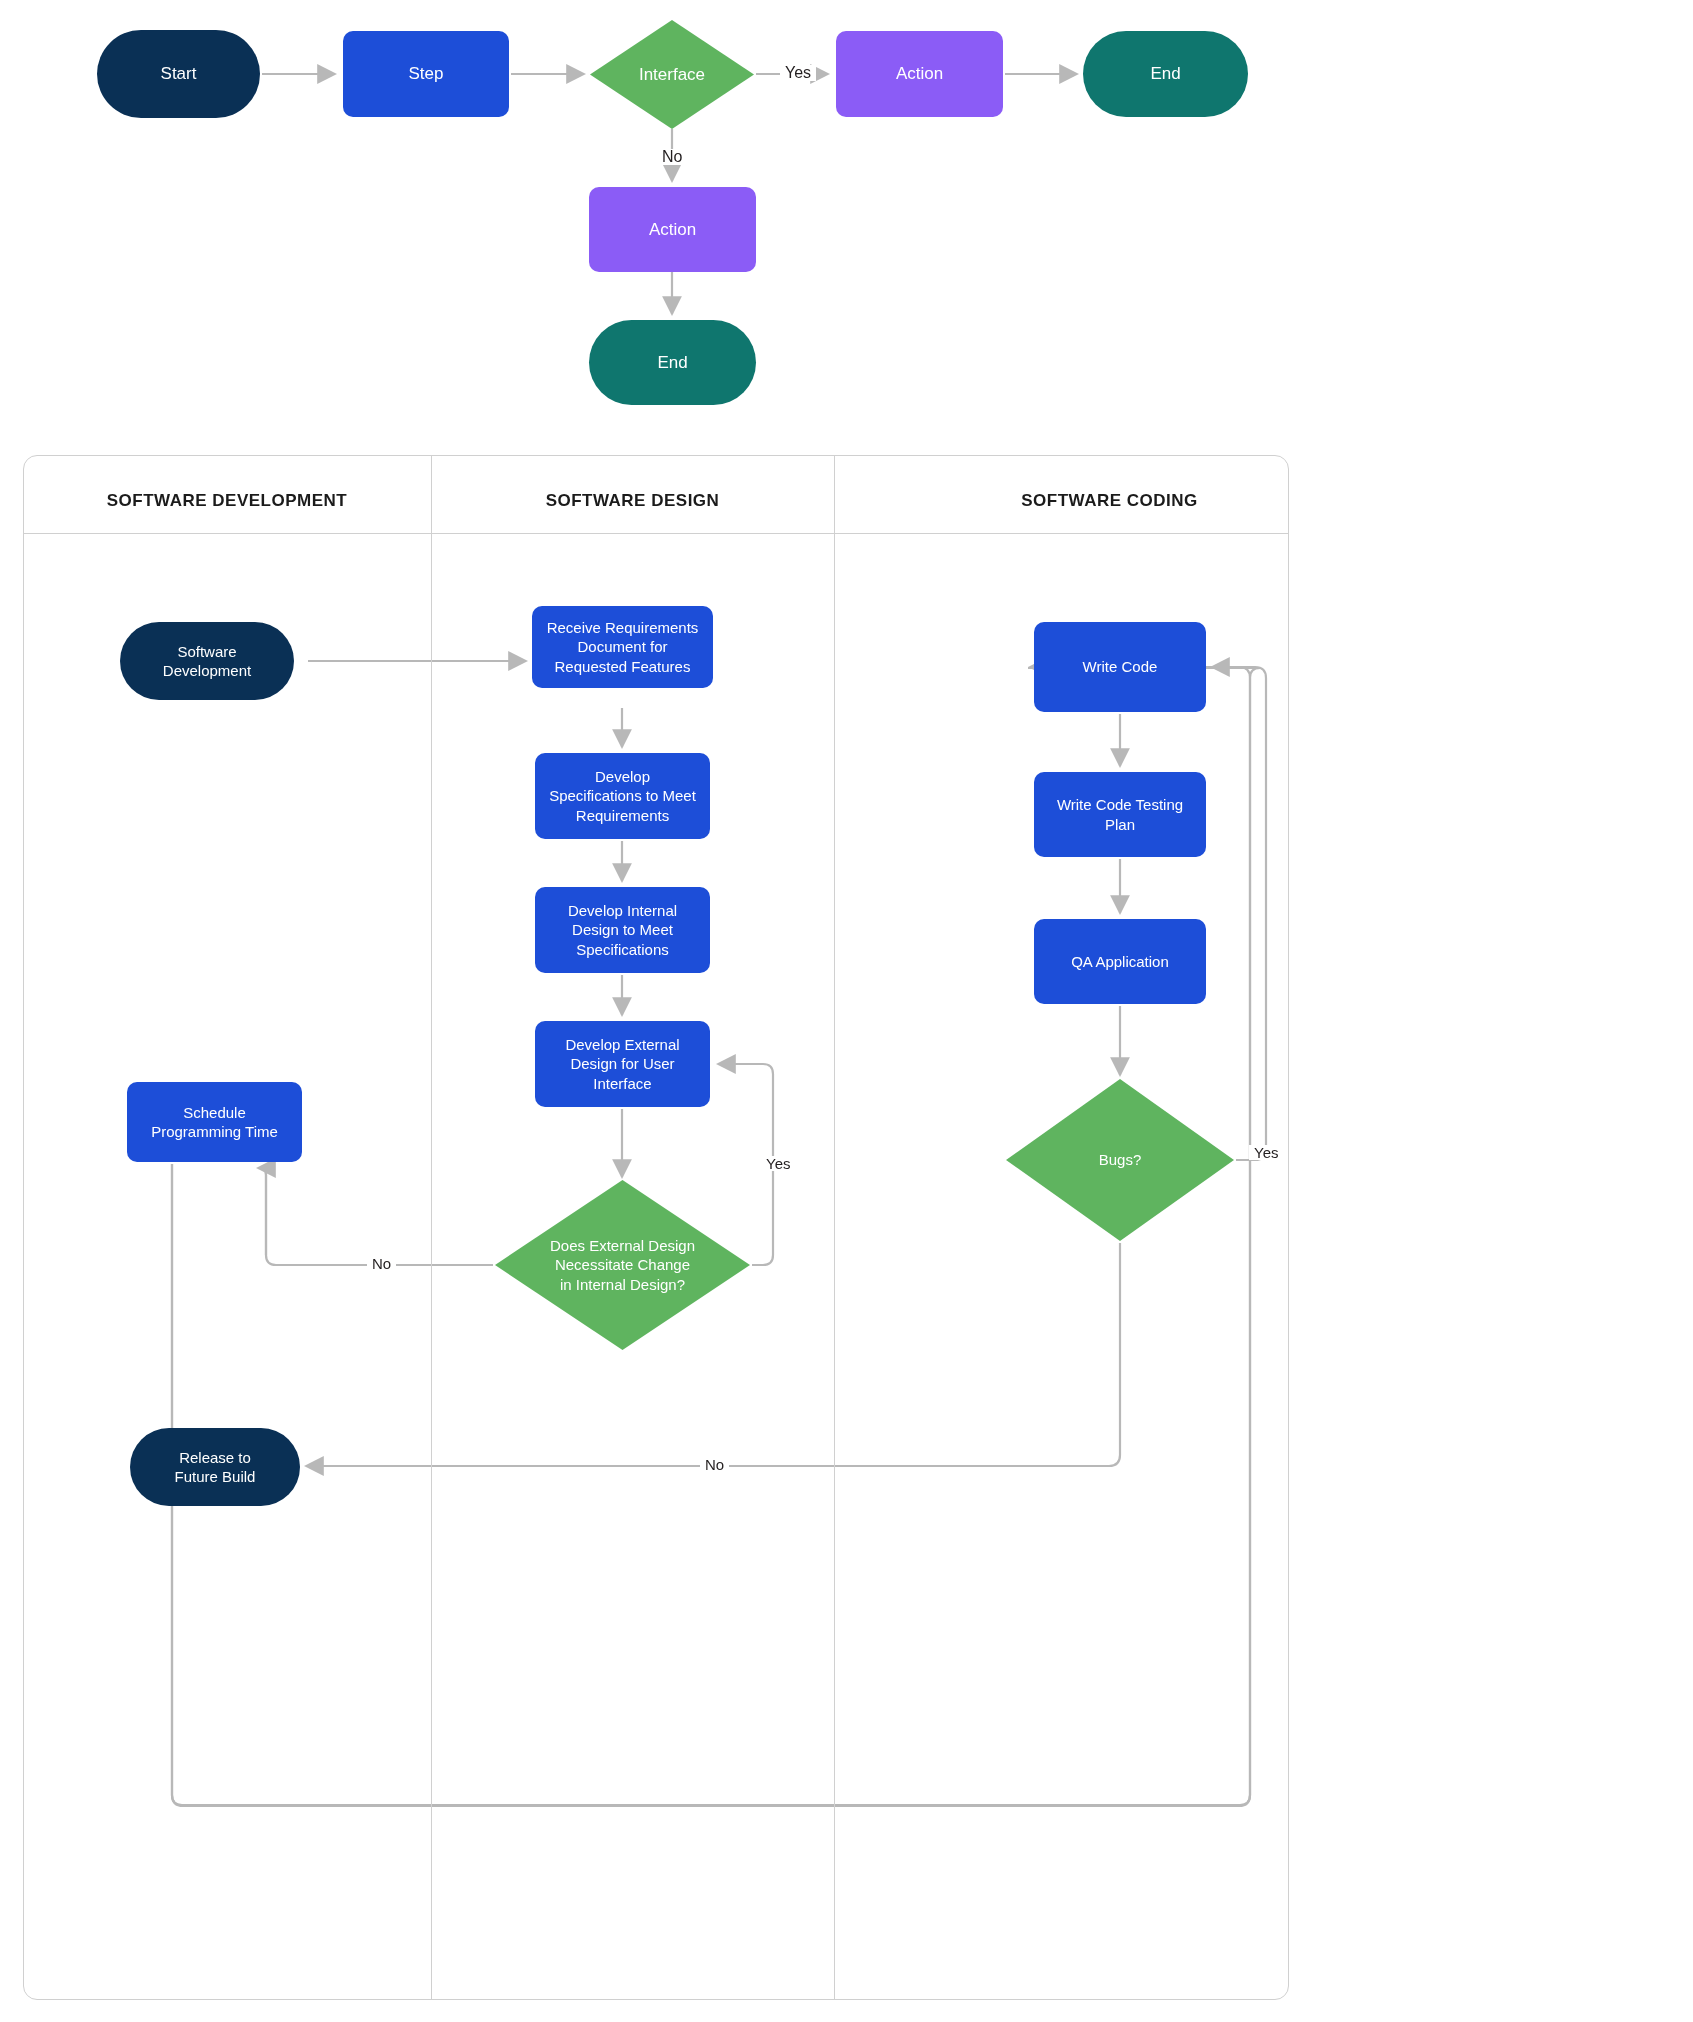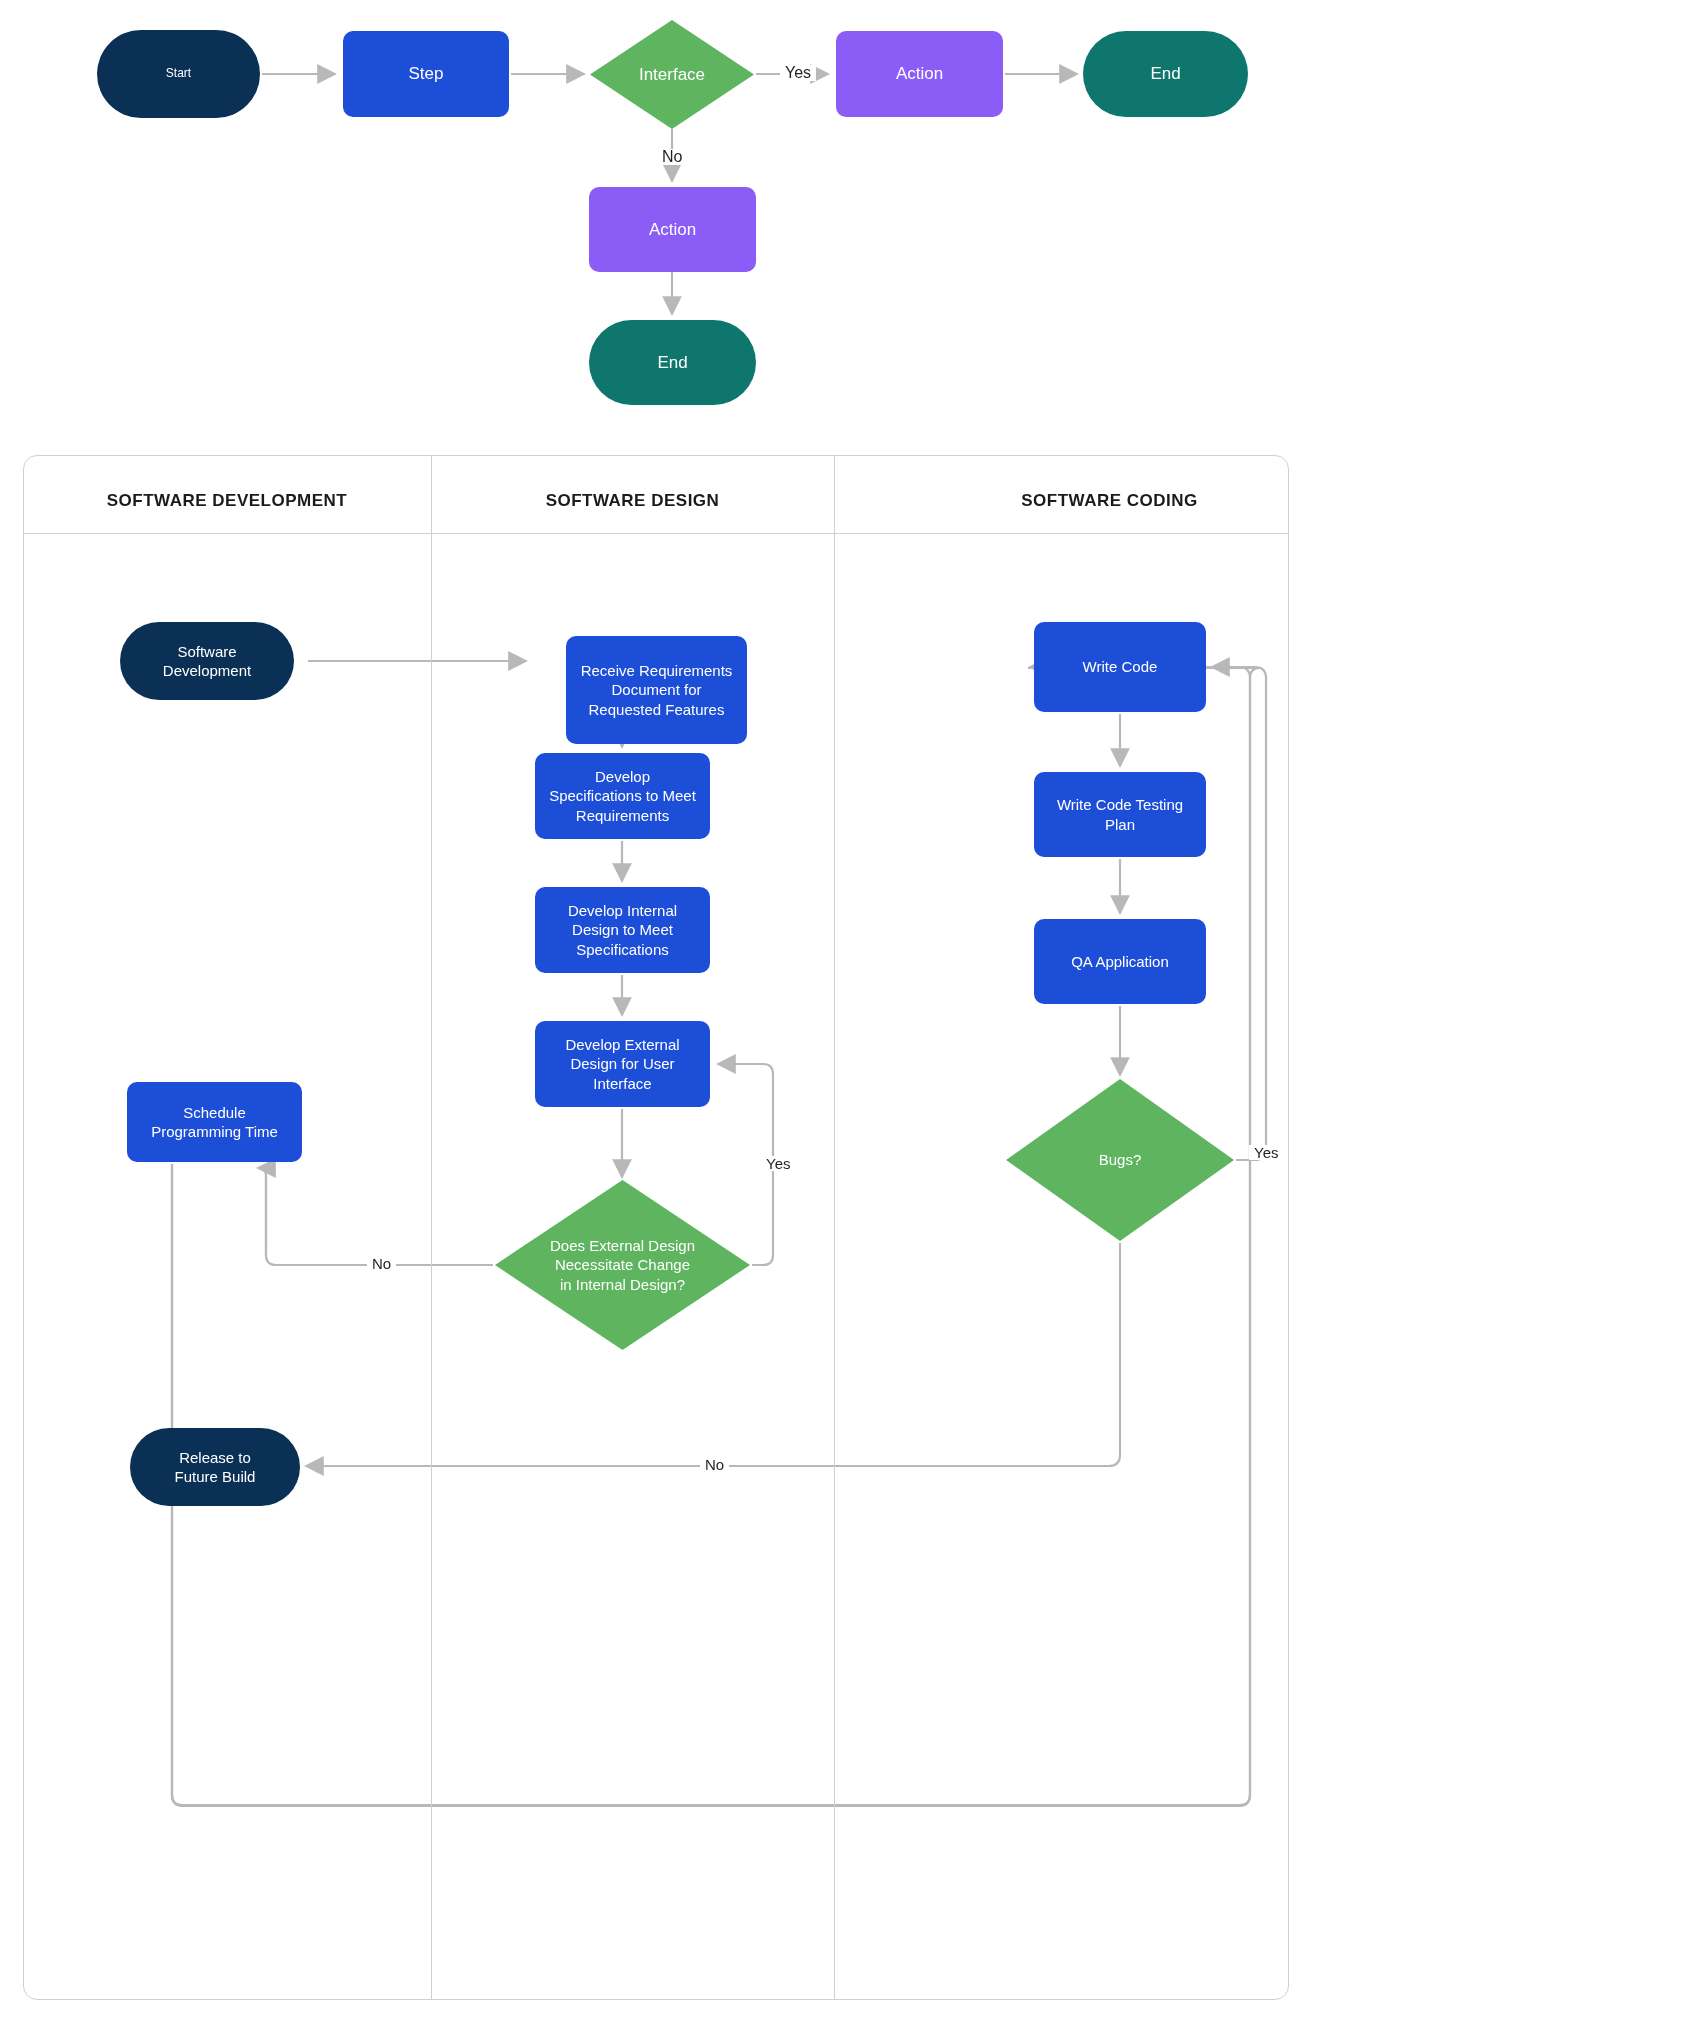--- a/index.html
+++ b/index.html
@@ -77,21 +77,21 @@
 
   <div class="lane-box" style="left:23px;top:455px;width:1266px;height:1545px;"></div>
   <div class="lane-div" style="left:23px;top:533px;width:1266px;height:1px;"></div>
   <div class="lane-div" style="left:431px;top:456px;width:1px;height:1543px;"></div>
   <div class="lane-div" style="left:834px;top:456px;width:1px;height:1543px;"></div>
 
   <div class="lane-title" style="left:23px;top:470px;width:408px;height:62px;font-size:17px;">SOFTWARE DEVELOPMENT</div>
   <div class="lane-title" style="left:431px;top:470px;width:403px;height:62px;font-size:17px;">SOFTWARE DESIGN</div>
   <div class="lane-title" style="left:834px;top:470px;width:455px;height:62px;font-size:17px;padding-left:48px;">SOFTWARE CODING</div>
 
-  <div class="node n-terminator" style="left:97px;top:30px;width:163px;height:88px;font-size:12px;">
+  <div class="node n-terminator" style="left:97px;top:30px;width:163px;height:88px;font-size:17px;">
     <span>Start</span>
   </div>
   <div class="node n-process" style="left:343px;top:31px;width:166px;height:86px;font-size:17px;">
     <span>Step</span>
   </div>
   <div class="node n-decision" style="left:590px;top:20px;width:164px;height:109px;font-size:17px;">
     <div class="diamond-shape"></div>
     <span class="diamond-label">Interface</span>
   </div>
   <div class="node n-action" style="left:836px;top:31px;width:167px;height:86px;font-size:17px;">
@@ -108,21 +108,21 @@
   </div>
 
   <div class="edge-label" style="left:780px;top:65px;font-size:16px;">Yes</div>
   <div class="edge-label" style="left:657px;top:149px;font-size:16px;">No</div>
 
   <div class="node n-terminator" style="left:120px;top:622px;width:174px;height:78px;font-size:15px;">
     <span>Software
 Development</span>
   </div>
 
-  <div class="node n-process" style="left:532px;top:636px;width:181px;height:108px;font-size:15px;margin-left:34px;">
+  <div class="node n-process" style="left:532px;top:606px;width:181px;height:82px;font-size:15px;">
     <span>Receive Requirements
 Document for
 Requested Features</span>
   </div>
 
   <div class="node n-process" style="left:535px;top:753px;width:175px;height:86px;font-size:15px;">
     <span>Develop
 Specifications to Meet
 Requirements</span>
   </div>

